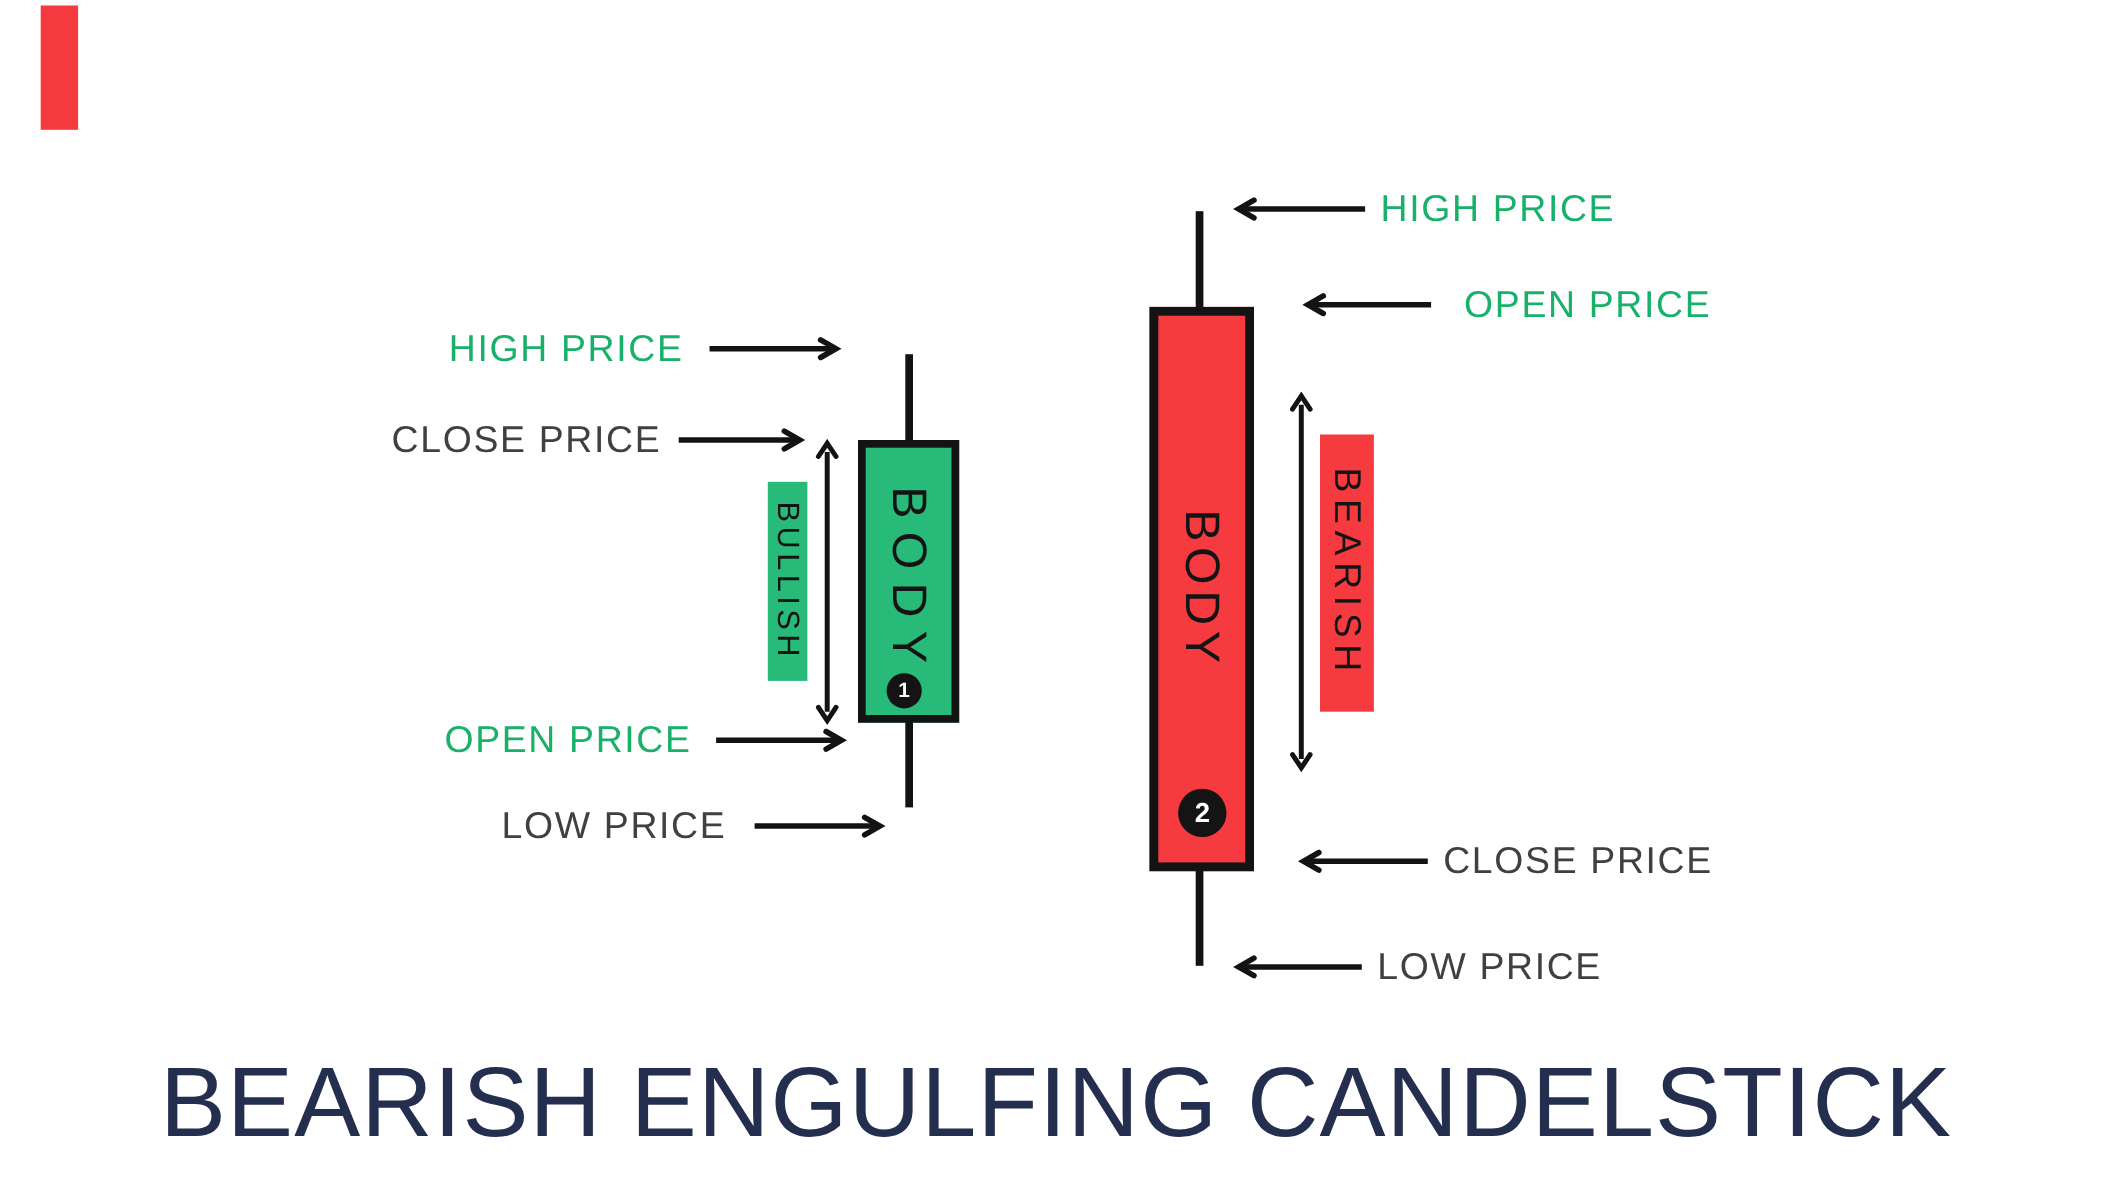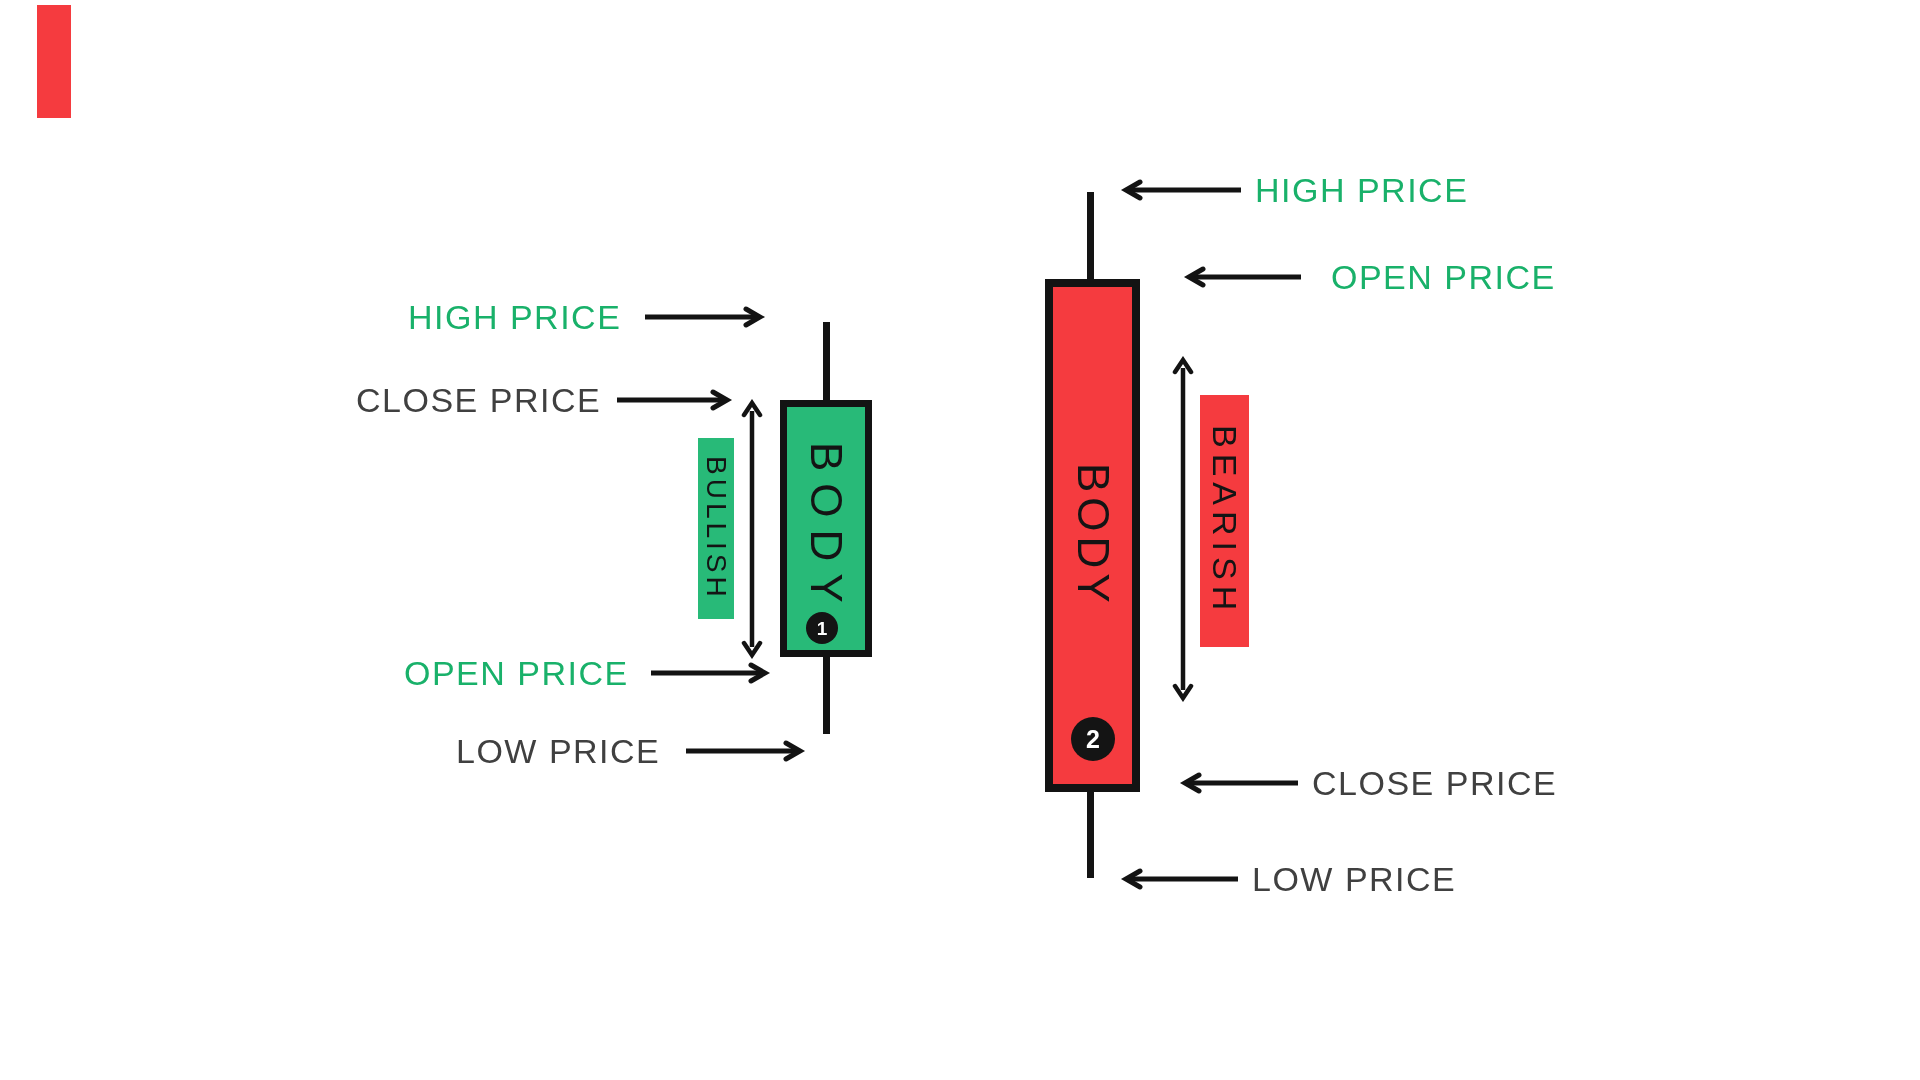--- a/index.html
+++ b/index.html
@@ -185,14 +185,15 @@
       <line x1="11" y1="12" x2="11" y2="334" stroke="#131313" stroke-width="4.5"></line>
       <polyline points="3,16 11,4 19,16" stroke="#131313" stroke-width="4.5" fill="none" stroke-linecap="round"></polyline>
       <polyline points="3,330 11,342 19,330" stroke="#131313" stroke-width="4.5" fill="none" stroke-linecap="round"></polyline>
     </svg>
   </div>
 
   <div class="side-box bearish-box">
     <span class="vtext">BEARISH</span>
   </div>
 
+  <div class="title">BEARISH ENGULFING CANDELSTICK</div>
 
 </div>
 
 </body></html>

